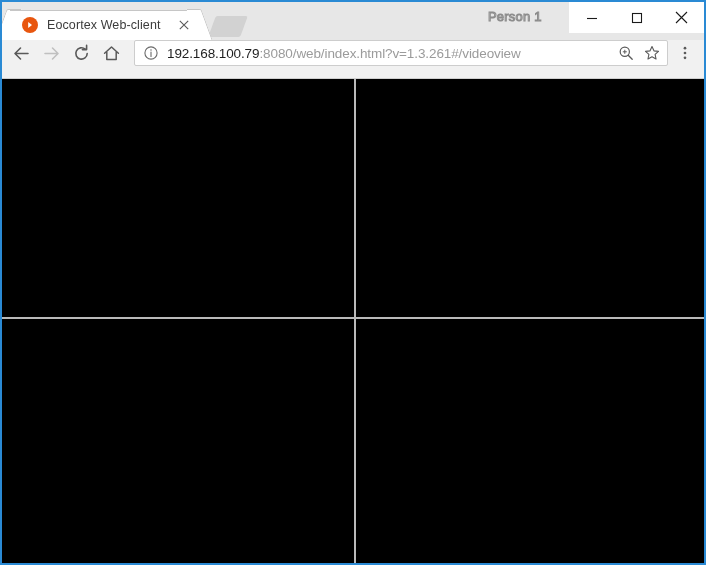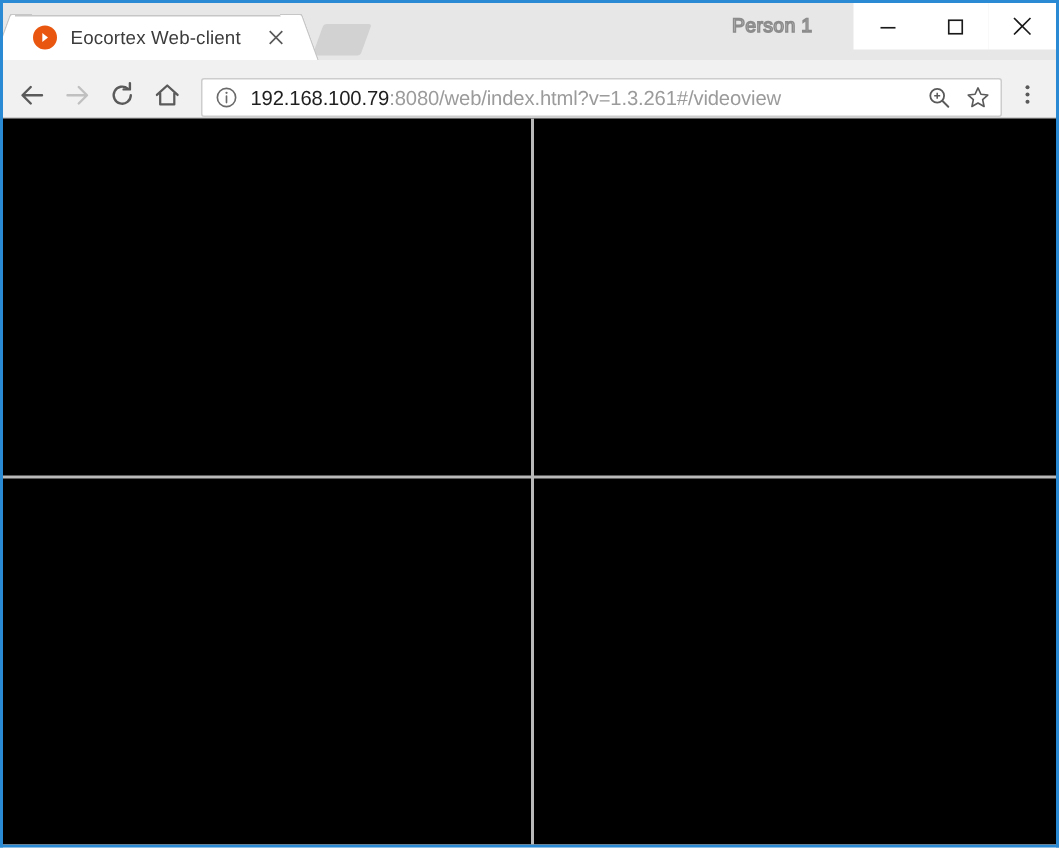--- a/index.html
+++ b/index.html
@@ -170,22 +170,22 @@
     letter-spacing: 0.2px;
     white-space: nowrap;
   }
 
   
   .toolbar {
     height: 39px;
     background: #f1f1f1;
     border-bottom: 1px solid #cfcfcf;
     display: flex;
-    align-items: flex-end;
-    padding: 0 6px 0 4px;
+    align-items: center;
+    padding: 0 6px 12px 4px;
     box-sizing: border-box;
     flex: 0 0 auto;
   }
   .nav-btn {
     width: 30px;
     height: 30px;
     display: flex;
     align-items: center;
     justify-content: center;
     color: #5a5a5a;

